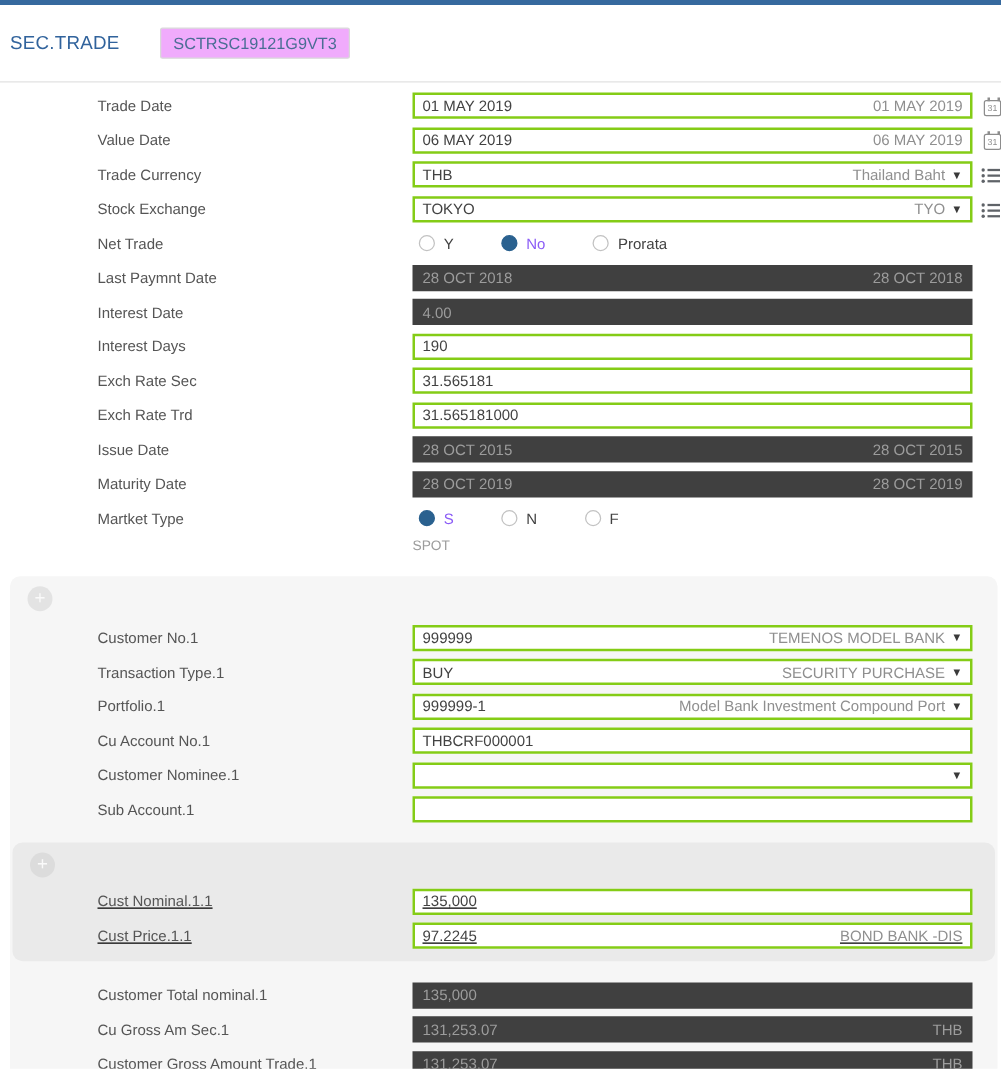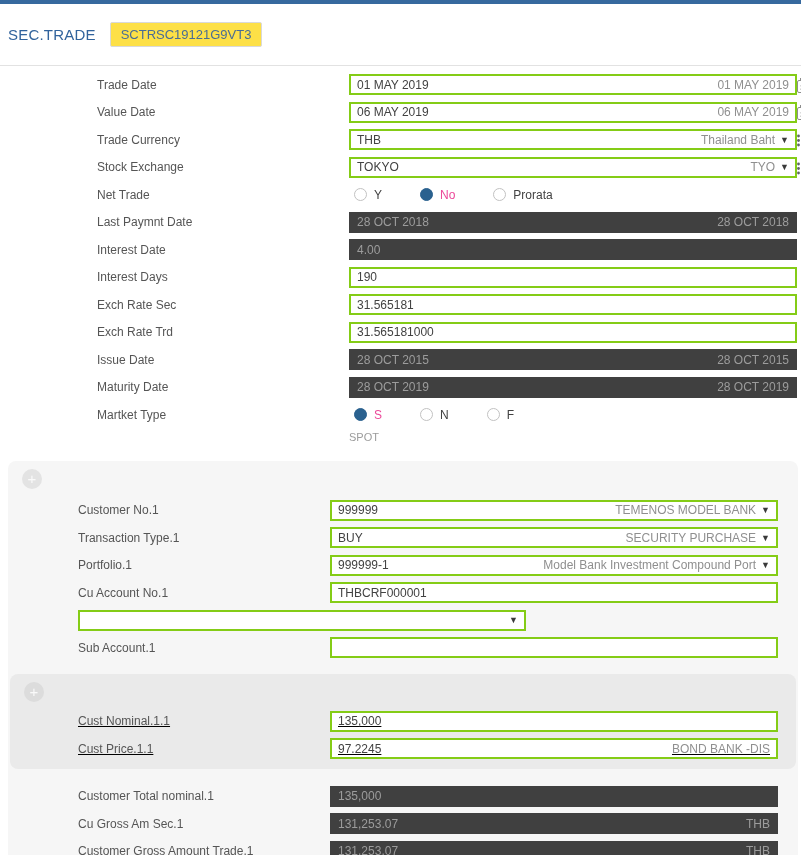--- a/index.html
+++ b/index.html
@@ -2,24 +2,24 @@
 <html><head>
 <meta charset="utf-8">
 <style>
   * { box-sizing: border-box; margin: 0; padding: 0; }
   html, body { width: 801px; height: 855px; overflow: hidden; background: #fff;
     font-family: "Liberation Sans", sans-serif; }
   .topbar { height: 4px; background: #36699e; }
   .header { height: 62px; display: flex; align-items: center; padding-left: 8px;
     border-bottom: 1px solid #e2e2e2; }
   .app-title { color: #31639c; font-size: 15px; letter-spacing: .2px; }
-  .txn-chip { margin-left: 14px; background: #fde047; border: 1px solid #d9d9d9;
+  .txn-chip { margin-left: 32px; background: #f0abfc; border: 1px solid #d9d9d9;
     border-radius: 2px; padding: 4px 10px; font-size: 13px; color: #4a6d94; }
 
-  .form-area { padding-top: 5px; margin-left: 19px; }
+  .form-area { padding-top: 5px; }
   .row { display: flex; align-items: center; height: 27.5px; padding-left: 78px; }
   .flabel { width: 252px; font-size: 12px; color: #555; flex: 0 0 252px; }
   .field { width: 448px; height: 21px; border: 2px solid #84cc16; background: #fff;
     display: flex; align-items: center; padding: 0 6px; flex: 0 0 448px; }
   .field .val { font-size: 12px; color: #424242; white-space: nowrap; }
   .field .spacer { flex: 1; }
   .field .enrich { font-size: 12px; color: #8f8f8f; white-space: nowrap; }
   .field .caret { font-size: 9px; color: #3a3a3a; margin-left: 5px; }
   .field.dis { background: #404040; border-color: transparent; }
   .field.dis .val, .field.dis .enrich { color: #9c9c9c; }
@@ -33,21 +33,21 @@
     font-size: 7px; line-height: 10px; color: #8d8d8d; }
   .list-icon { display: inline-block; cursor: pointer; margin-top: 2px; }
   .list-icon svg { display: block; }
 
   .radios { display: flex; align-items: center; padding-left: 5px; }
   .radio-item { display: flex; align-items: center; margin-right: 38px; cursor: pointer; }
   .rdot { width: 13px; height: 13px; border-radius: 50%; border: 1px solid #c2c2c2;
     background: #fff; margin-right: 7px; flex: 0 0 13px; }
   .rdot.sel { background: #2a618f; border-color: #2a618f; }
   .rlabel { font-size: 12px; color: #424242; }
-  .rlabel.sel { color: #ec4899; }
+  .rlabel.sel { color: #8b5cf6; }
   .note-row { padding-left: 330px; height: 16px; font-size: 11px; color: #9c9c9c;
     display: flex; align-items: center; }
 
   .sec { margin: 16px 3px 0 8px; background: #f6f6f6; border-radius: 8px;
     padding-top: 8px; padding-bottom: 40px; }
   .sec .row { padding-left: 70px; }
   .plus-row { height: 20px; padding-left: 14px; margin-bottom: 8px; }
   .plus-btn { width: 20px; height: 20px; border-radius: 50%; border: none;
     background: #e3e3e3; color: #fafafa; font-size: 15px; line-height: 18px;
     text-align: center; cursor: pointer; padding: 0; display: block;
@@ -273,20 +273,21 @@
   </div>
 
   <div class="row">
     <div class="flabel">Cu Account No.1</div>
     <div class="field">
       <span class="val">THBCRF000001</span>
     </div>
   </div>
 
   <div class="row">
+    <div class="flabel">Customer Nominee.1</div>
     <div class="field">
       <span class="val"></span>
       <span class="spacer"></span>
       <span class="caret">▼</span>
     </div>
   </div>
 
   <div class="row">
     <div class="flabel">Sub Account.1</div>
     <div class="field">

